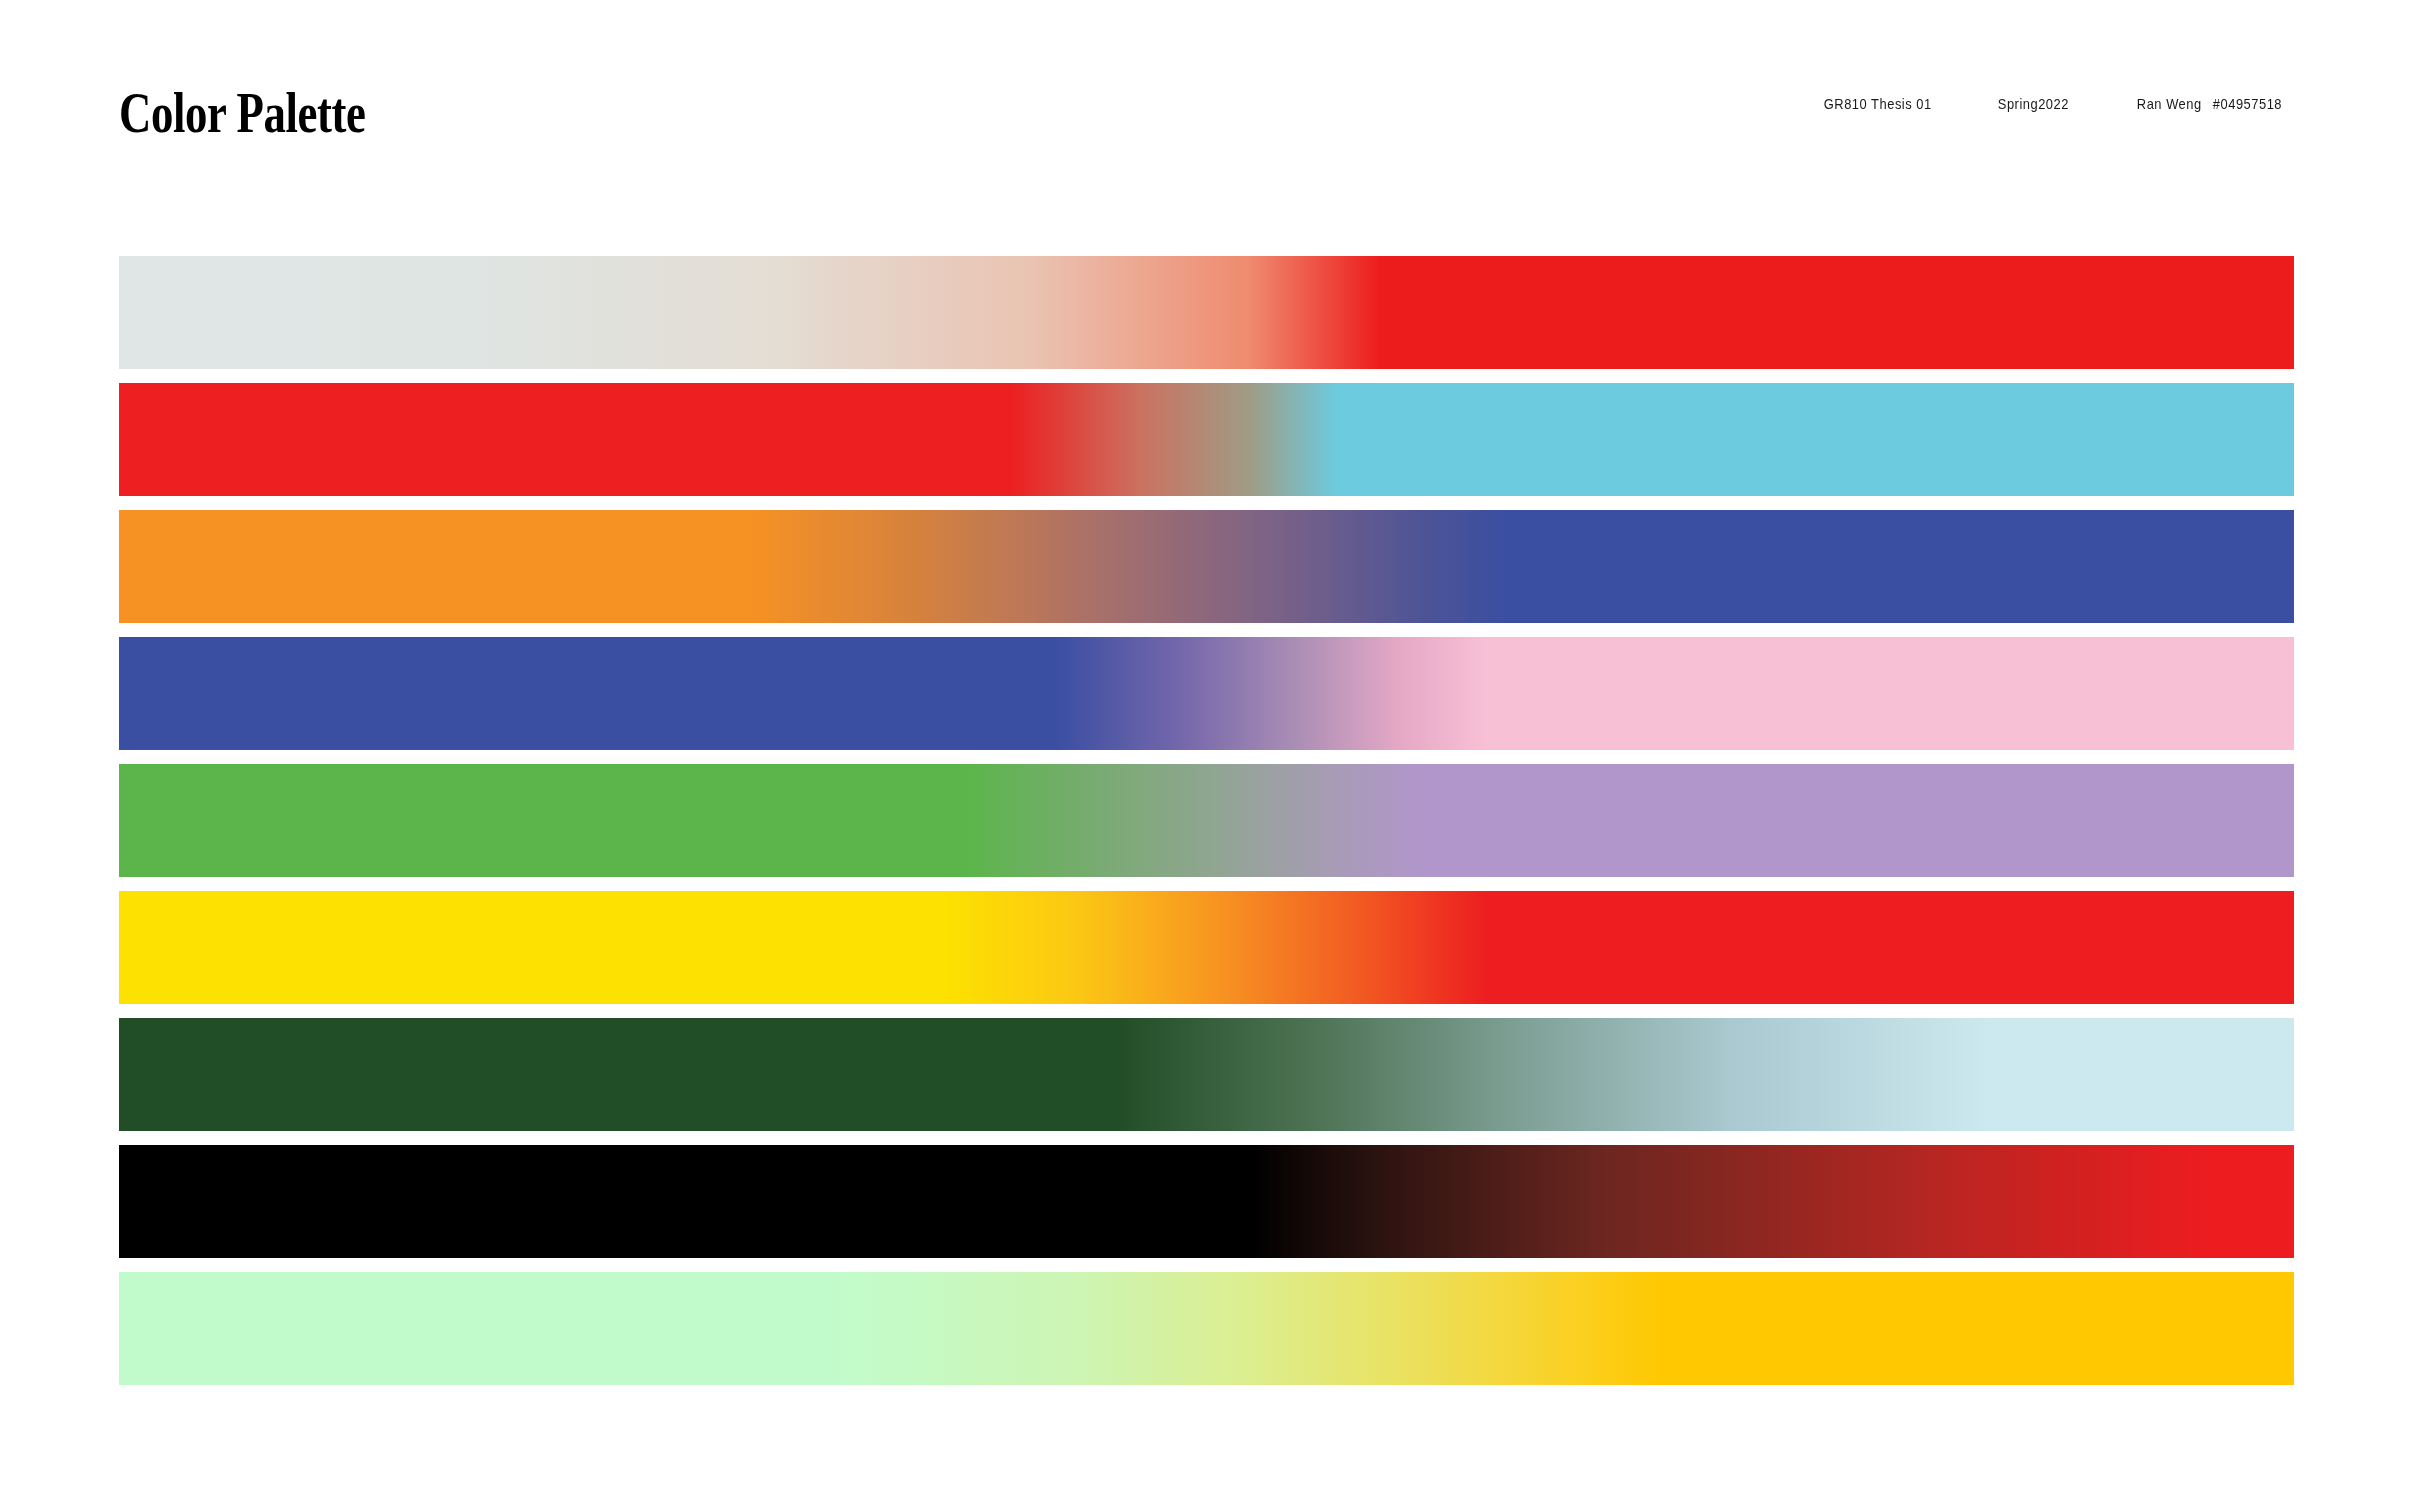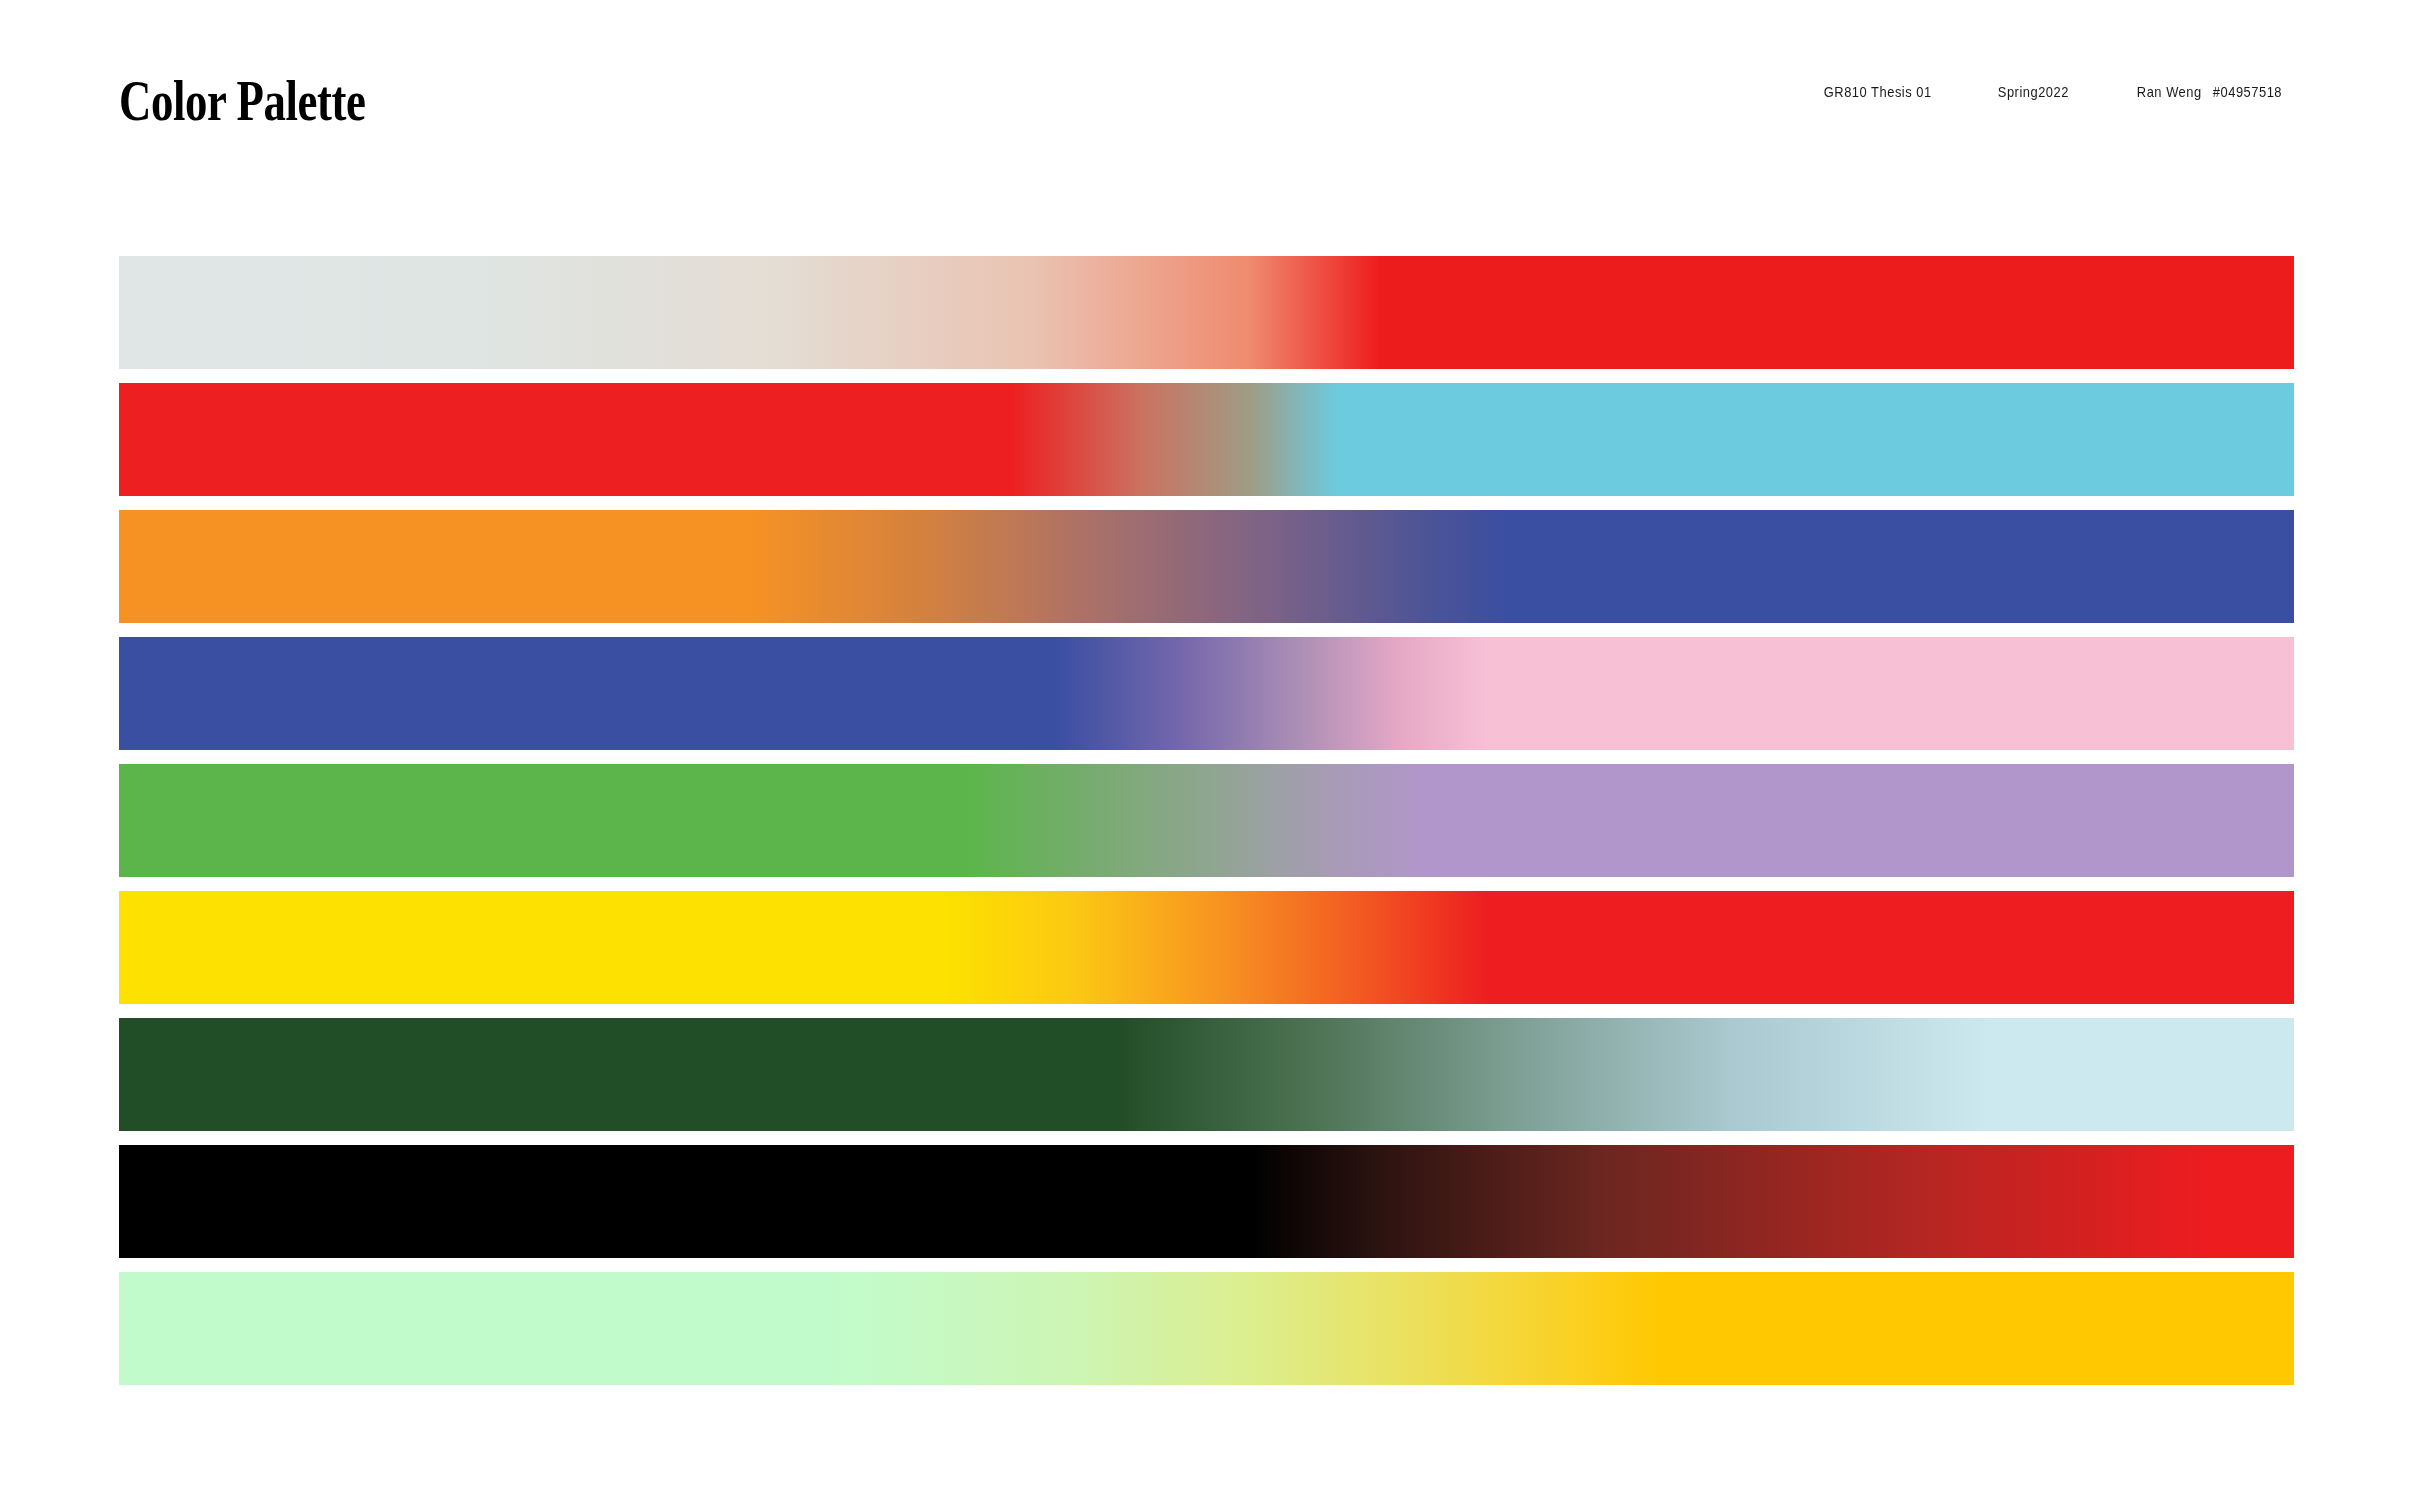--- a/index.html
+++ b/index.html
@@ -13,21 +13,21 @@
     position: relative;
     overflow: hidden;
     font-family: "Liberation Sans", sans-serif;
     -webkit-font-smoothing: antialiased;
   }
 
   
   .header {
     position: absolute;
     left: 119px;
-    top: 73px;
+    top: 85px;
     width: 2175px;
     height: 80px;
     text-decoration: underline;
   }
 
   .page-title {
     position: absolute;
     left: 0;
     top: 0;
     margin: 0;

